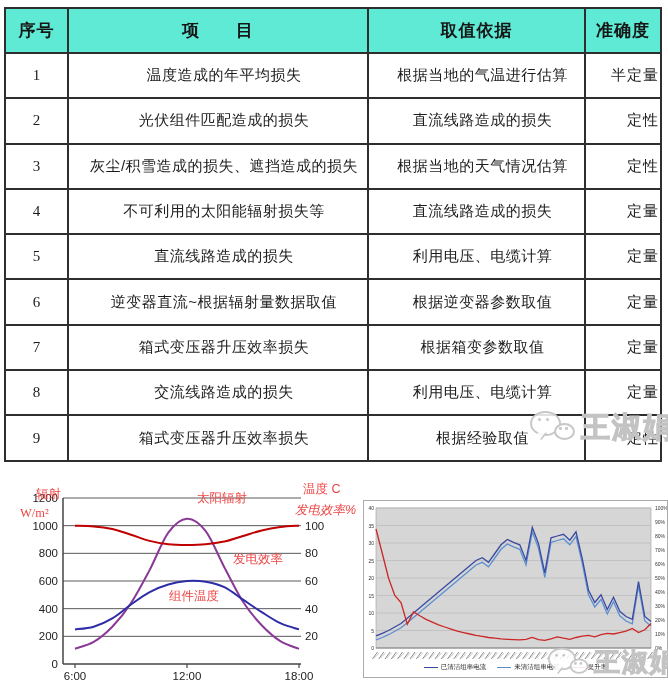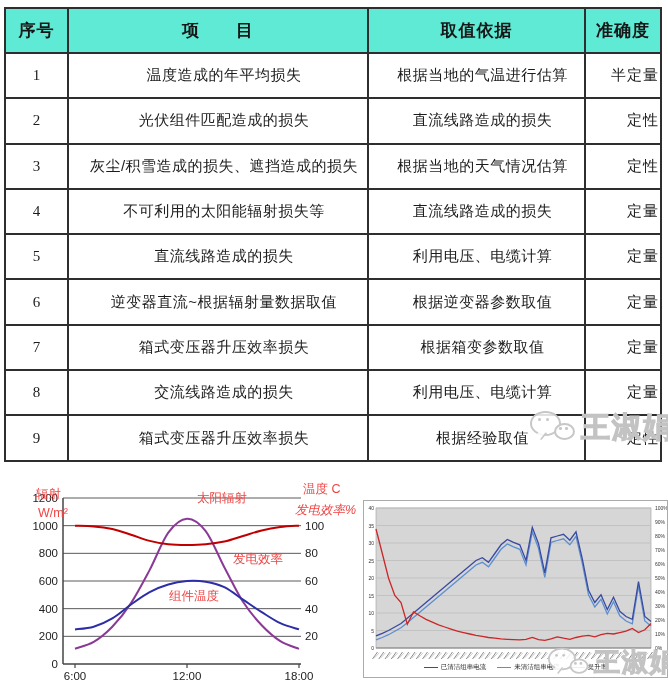--- a/index.html
+++ b/index.html
@@ -165,21 +165,21 @@
         <line x1="187.002" y1="189" x2="187.002" y2="193" stroke="#444" stroke-width="1.2"></line>
         <text x="187.002" y="205" font-size="11.5" fill="#222" text-anchor="middle">12:00</text>
         <line x1="299.004" y1="189" x2="299.004" y2="193" stroke="#444" stroke-width="1.2"></line>
         <text x="299.004" y="205" font-size="11.5" fill="#222" text-anchor="middle">18:00</text>
         <path d="M75,173.78333333333333C78.1,172.6 87.4,170.6 93.7,166.9C99.9,163.2 106.1,158.1 112.3,151.7C118.6,145.2 124.8,137.6 131.0,128.1C137.2,118.7 143.4,106.7 149.7,94.9C155.9,83.2 162.1,66.1 168.3,57.6C174.6,49.1 180.8,44.0 187.0,43.8C193.2,43.5 199.4,48.1 205.7,56.2C211.9,64.3 218.1,80.4 224.3,92.2C230.6,103.9 236.8,117.1 243.0,126.8C249.2,136.4 255.4,143.7 261.7,150.3C267.9,156.8 274.1,162.3 280.3,166.2C286.6,170.1 295.9,172.5 299.0,173.8" fill="none" stroke="#8a3a96" stroke-width="2"></path>
         <path d="M75,154.41666666666666C78.1,154.0 87.4,153.5 93.7,151.7C99.9,149.8 106.1,147.0 112.3,143.3C118.6,139.7 124.8,133.9 131.0,129.5C137.2,125.1 143.4,120.4 149.7,117.1C155.9,113.7 162.1,111.3 168.3,109.5C174.6,107.6 180.8,106.5 187.0,106.0C193.2,105.5 199.4,105.7 205.7,106.7C211.9,107.7 218.1,109.2 224.3,112.2C230.6,115.2 236.8,120.5 243.0,124.7C249.2,128.8 255.4,133.2 261.7,137.1C267.9,141.0 274.1,145.3 280.3,148.2C286.6,151.1 295.9,153.4 299.0,154.4" fill="none" stroke="#2d2da8" stroke-width="2"></path>
         <path d="M75,50.66666666666666C78.1,50.8 87.4,50.8 93.7,51.4C99.9,51.9 106.1,52.7 112.3,54.1C118.6,55.5 124.8,57.7 131.0,59.7C137.2,61.6 143.4,64.3 149.7,65.9C155.9,67.5 162.1,68.7 168.3,69.3C174.6,70.0 180.8,70.0 187.0,70.0C193.2,70.0 199.4,69.9 205.7,69.3C211.9,68.8 218.1,68.0 224.3,66.6C230.6,65.2 236.8,62.9 243.0,61.0C249.2,59.2 255.4,57.0 261.7,55.5C267.9,54.0 274.1,52.9 280.3,52.1C286.6,51.2 295.9,50.9 299.0,50.7" fill="none" stroke="#c00000" stroke-width="2"></path>
       </g>
     </svg>
   <span class="lbl" style="left:36px;top:11px;">辐射</span>
-  <span class="lbl" style="left:38px;top:31px;">W/m²</span>
+  <span class="lbl" style="left:20px;top:31px;font-family:Liberation Serif, serif;">W/m²</span>
   <span class="lbl" style="left:303px;top:6px;">温度 C</span>
   <span class="lbl" style="left:295px;top:27px;font-style:italic;">发电效率%</span>
   <span class="lbl" style="left:197px;top:15px;">太阳辐射</span>
   <span class="lbl" style="left:233px;top:76px;">发电效率</span>
   <span class="lbl" style="left:169px;top:113px;">组件温度</span>
 </div>
 
 <div class="panelR">
   <svg id="rightChart" width="303" height="176">
       <g style="font-family:&quot;Liberation Sans&quot;,sans-serif">

